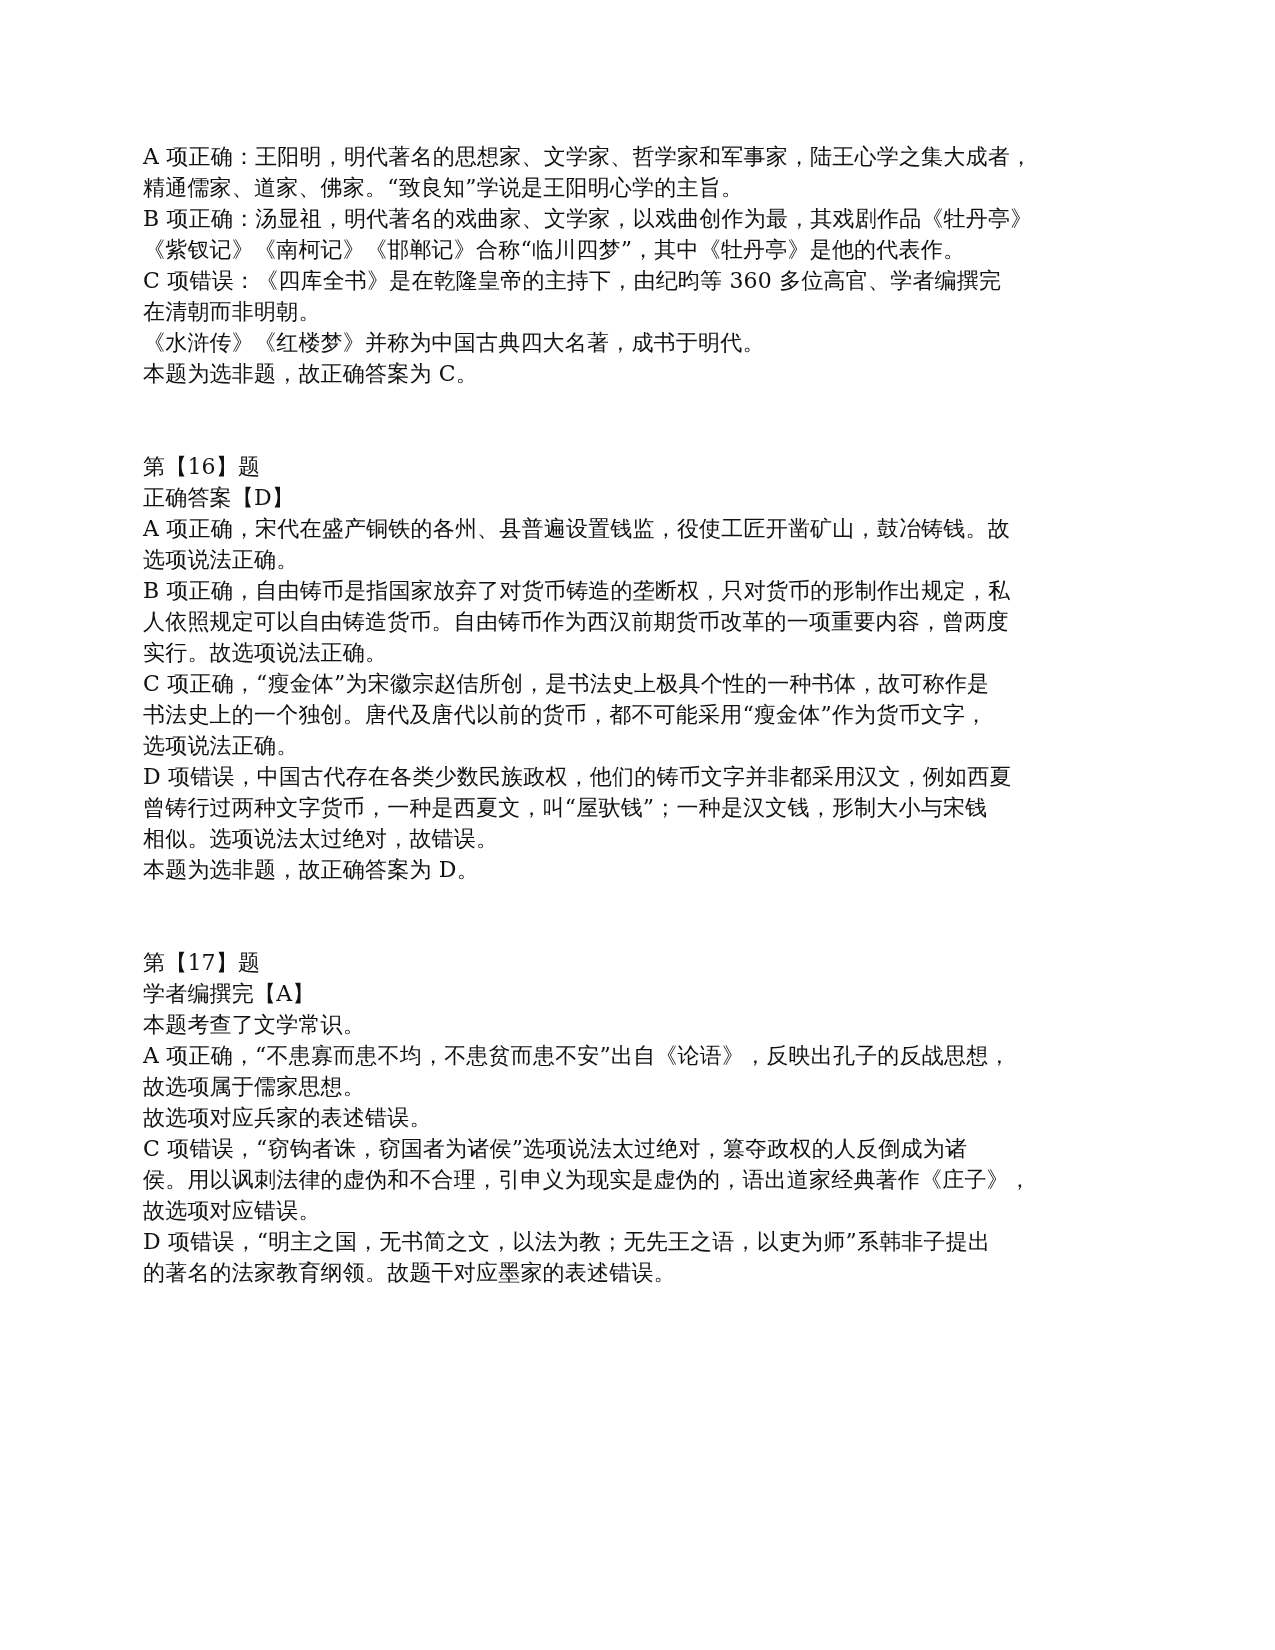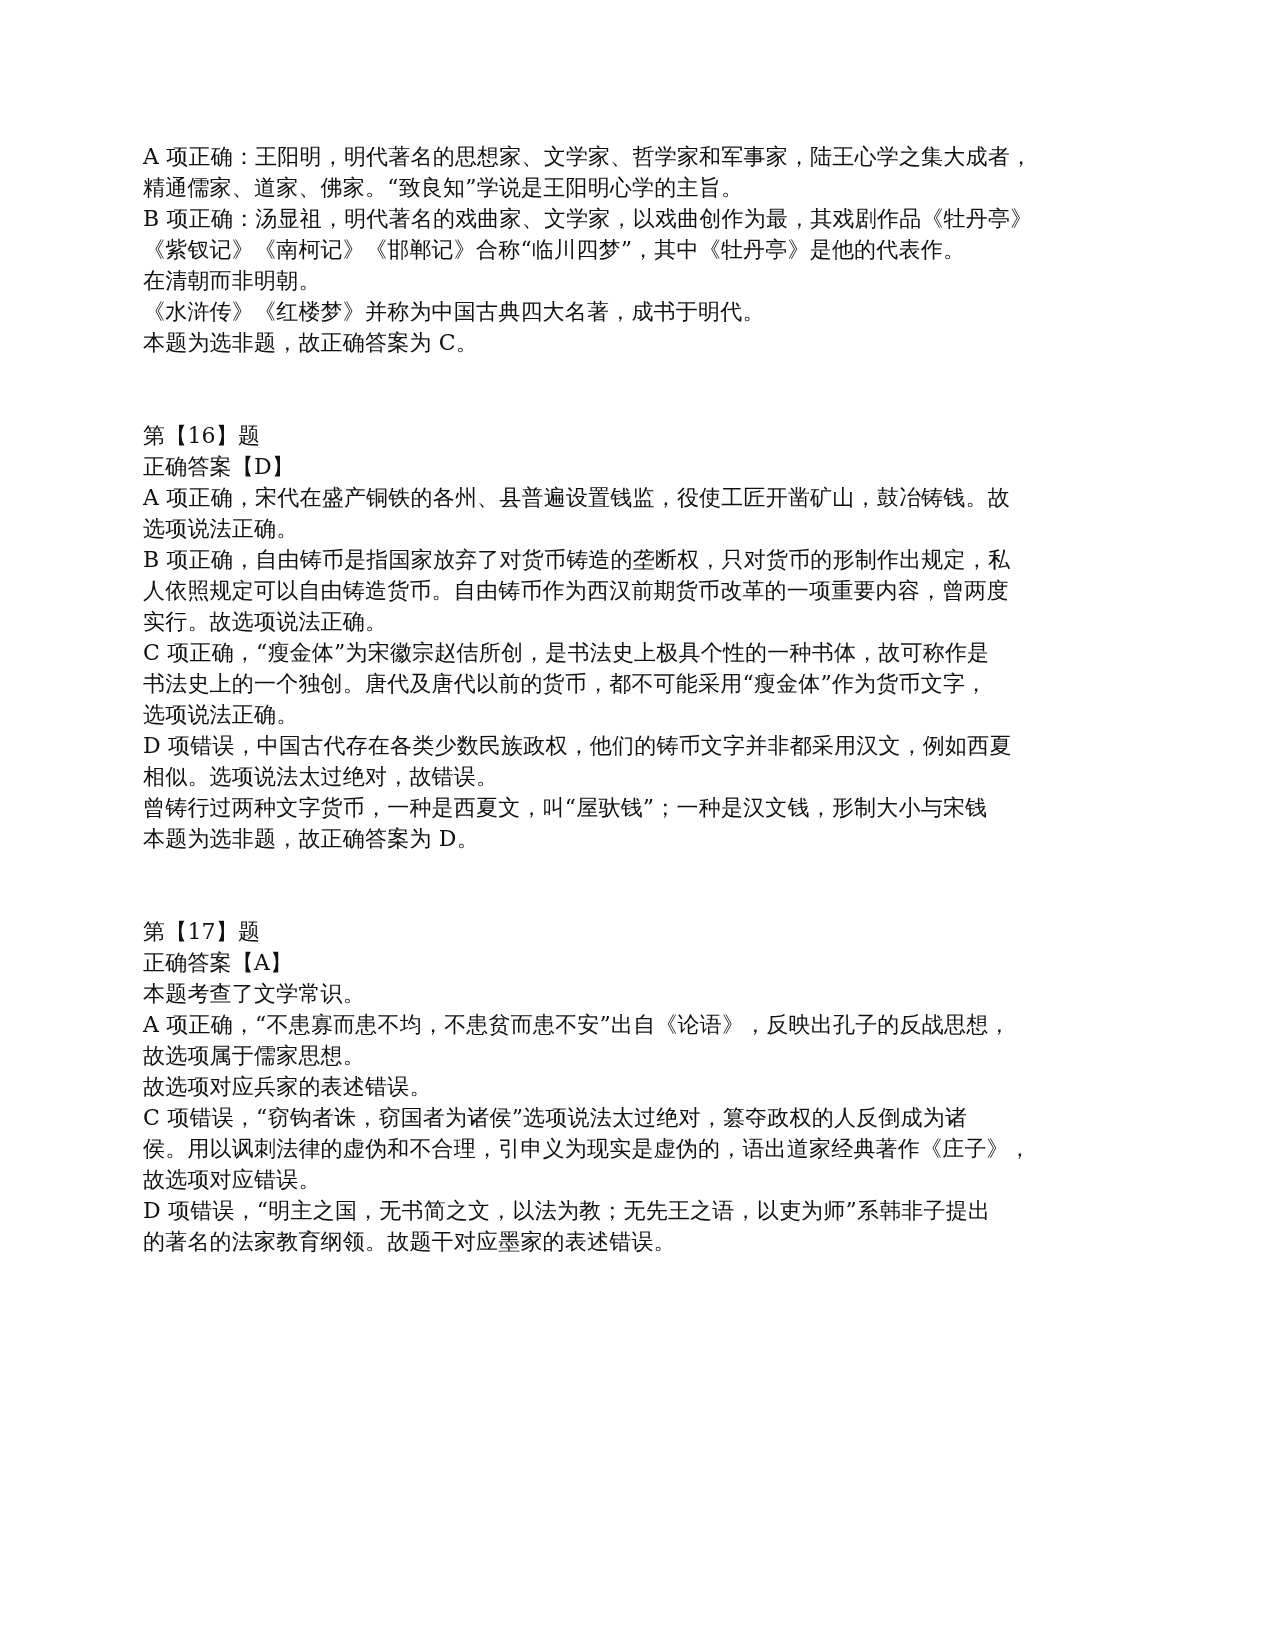--- a/index.html
+++ b/index.html
@@ -38,49 +38,50 @@
 </head>
 <body>
 
 <div class="page">
 
   <div class="section">
     <div class="line">A 项正确：王阳明，明代著名的思想家、文学家、哲学家和军事家，陆王心学之集大成者，</div>
     <div class="line">精通儒家、道家、佛家。“致良知”学说是王阳明心学的主旨。</div>
     <div class="line">B 项正确：汤显祖，明代著名的戏曲家、文学家，以戏曲创作为最，其戏剧作品《牡丹亭》</div>
     <div class="line">《紫钗记》《南柯记》《邯郸记》合称“临川四梦”，其中《牡丹亭》是他的代表作。</div>
+    <div class="line">C 项错误：《四库全书》是在乾隆皇帝的主持下，由纪昀等 360 多位高官、学者编撰完</div>
     <div class="line">在清朝而非明朝。</div>
     <div class="line">《水浒传》《红楼梦》并称为中国古典四大名著，成书于明代。</div>
     <div class="line">本题为选非题，故正确答案为 C。</div>
   </div>
 
   <div class="section-gap"></div>
 
   <div class="section">
     <div class="line">第【16】题</div>
     <div class="line">正确答案【D】</div>
     <div class="line">A 项正确，宋代在盛产铜铁的各州、县普遍设置钱监，役使工匠开凿矿山，鼓冶铸钱。故</div>
     <div class="line">选项说法正确。</div>
     <div class="line">B 项正确，自由铸币是指国家放弃了对货币铸造的垄断权，只对货币的形制作出规定，私</div>
     <div class="line">人依照规定可以自由铸造货币。自由铸币作为西汉前期货币改革的一项重要内容，曾两度</div>
     <div class="line">实行。故选项说法正确。</div>
     <div class="line">C 项正确，“瘦金体”为宋徽宗赵佶所创，是书法史上极具个性的一种书体，故可称作是</div>
     <div class="line">书法史上的一个独创。唐代及唐代以前的货币，都不可能采用“瘦金体”作为货币文字，</div>
     <div class="line">选项说法正确。</div>
     <div class="line">D 项错误，中国古代存在各类少数民族政权，他们的铸币文字并非都采用汉文，例如西夏</div>
+    <div class="line">曾铸行过两种文字货币，一种是西夏文，叫“屋驮钱”；一种是汉文钱，形制大小与宋钱</div>
     <div class="line">相似。选项说法太过绝对，故错误。</div>
-    <div class="line">曾铸行过两种文字货币，一种是西夏文，叫“屋驮钱”；一种是汉文钱，形制大小与宋钱</div>
     <div class="line">本题为选非题，故正确答案为 D。</div>
   </div>
 
   <div class="section-gap"></div>
 
   <div class="section">
     <div class="line">第【17】题</div>
-    <div class="line">正确答案【A】</div>
+    <div class="line">学者编撰完【A】</div>
     <div class="line">本题考查了文学常识。</div>
     <div class="line">A 项正确，“不患寡而患不均，不患贫而患不安”出自《论语》，反映出孔子的反战思想，</div>
     <div class="line">故选项属于儒家思想。</div>
     <div class="line">故选项对应兵家的表述错误。</div>
     <div class="line">C 项错误，“窃钩者诛，窃国者为诸侯”选项说法太过绝对，篡夺政权的人反倒成为诸</div>
     <div class="line">侯。用以讽刺法律的虚伪和不合理，引申义为现实是虚伪的，语出道家经典著作《庄子》，</div>
     <div class="line">故选项对应错误。</div>
     <div class="line">D 项错误，“明主之国，无书简之文，以法为教；无先王之语，以吏为师”系韩非子提出</div>
     <div class="line">的著名的法家教育纲领。故题干对应墨家的表述错误。</div>
   </div>

